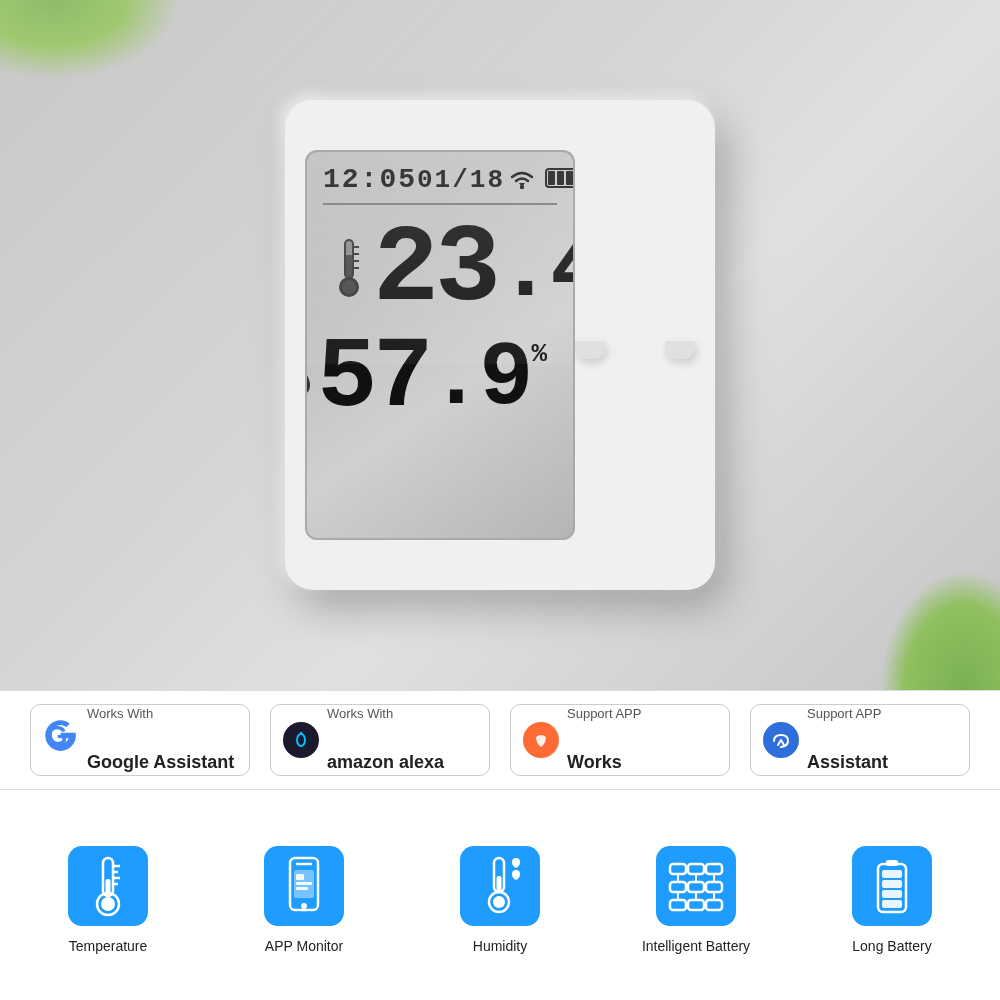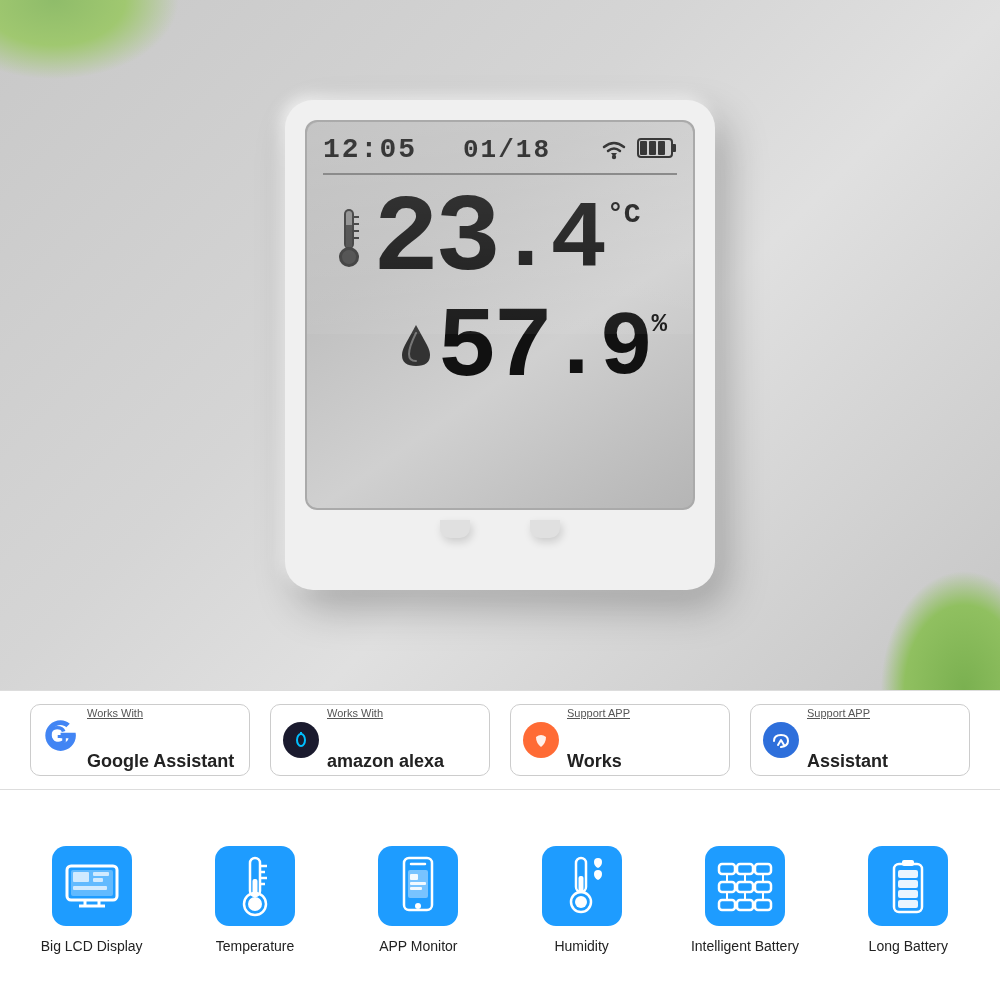--- a/index.html
+++ b/index.html
@@ -41,21 +41,21 @@
     }
 
     
     .device-outer {
       width: 430px;
       height: 490px;
       background: #f0f0f0;
       border-radius: 28px;
       box-shadow: 12px 18px 40px rgba(0,0,0,0.25), -4px -4px 15px rgba(255,255,255,0.8);
       display: flex;
-      flex-direction: column;
+      flex-direction: row;
       align-items: center;
       justify-content: flex-start;
       padding: 20px;
       position: relative;
     }
 
     
     .lcd-screen {
       width: 390px;
       height: 390px;
@@ -231,24 +231,23 @@
       font-size: 32px;
       flex-shrink: 0;
     }
 
     .badge-text-block {
       display: flex;
       flex-direction: column;
     }
 
     .badge-works-with {
-      font-size: 11px;
+      font-size: 13px;
       color: #555;
       line-height: 1.2;
-      text-decoration: underline;
     }
 
     .badge-brand {
       font-size: 18px;
       font-weight: 700;
       color: #222;
       line-height: 1.3;
       margin-top: 30px;
     }
 
@@ -476,36 +475,20 @@
     <div class="badge-text-block">
       <span class="badge-works-with">Support APP</span>
       <span class="badge-brand">Assistant</span>
     </div>
   </div>
 
 </div>
 
 <div class="features-row">
 
-  <div class="feature-item">
-    <div class="feature-icon-box">
-      <svg width="54" height="44" viewBox="0 0 54 44" fill="white">
-        <rect x="2" y="2" width="50" height="34" rx="4" stroke="white" stroke-width="3" fill="none"></rect>
-        <rect x="6" y="6" width="42" height="26" rx="2" fill="white" opacity="0.3"></rect>
-        <line x1="20" y1="36" x2="20" y2="42" stroke="white" stroke-width="3"></line>
-        <line x1="34" y1="36" x2="34" y2="42" stroke="white" stroke-width="3"></line>
-        <line x1="14" y1="42" x2="40" y2="42" stroke="white" stroke-width="3"></line>
-        <rect x="8" y="8" width="16" height="10" rx="1" fill="white" opacity="0.7"></rect>
-        <rect x="28" y="8" width="16" height="4" rx="1" fill="white" opacity="0.7"></rect>
-        <rect x="28" y="14" width="10" height="4" rx="1" fill="white" opacity="0.7"></rect>
-        <rect x="8" y="22" width="34" height="4" rx="1" fill="white" opacity="0.7"></rect>
-      </svg>
-    </div>
-    <span class="feature-label">Big LCD Display</span>
-  </div>
 
   <div class="feature-item">
     <div class="feature-icon-box">
       <svg width="44" height="64" viewBox="0 0 44 64" fill="white">
         <rect x="17" y="4" width="10" height="38" rx="5" stroke="white" stroke-width="2.5" fill="none"></rect>
         <line x1="27" y1="12" x2="34" y2="12" stroke="white" stroke-width="2.5"></line>
         <line x1="27" y1="18" x2="32" y2="18" stroke="white" stroke-width="2.5"></line>
         <line x1="27" y1="24" x2="34" y2="24" stroke="white" stroke-width="2.5"></line>
         <line x1="27" y1="30" x2="32" y2="30" stroke="white" stroke-width="2.5"></line>
         <rect x="19.5" y="25" width="5" height="18" rx="2" fill="white"></rect>

